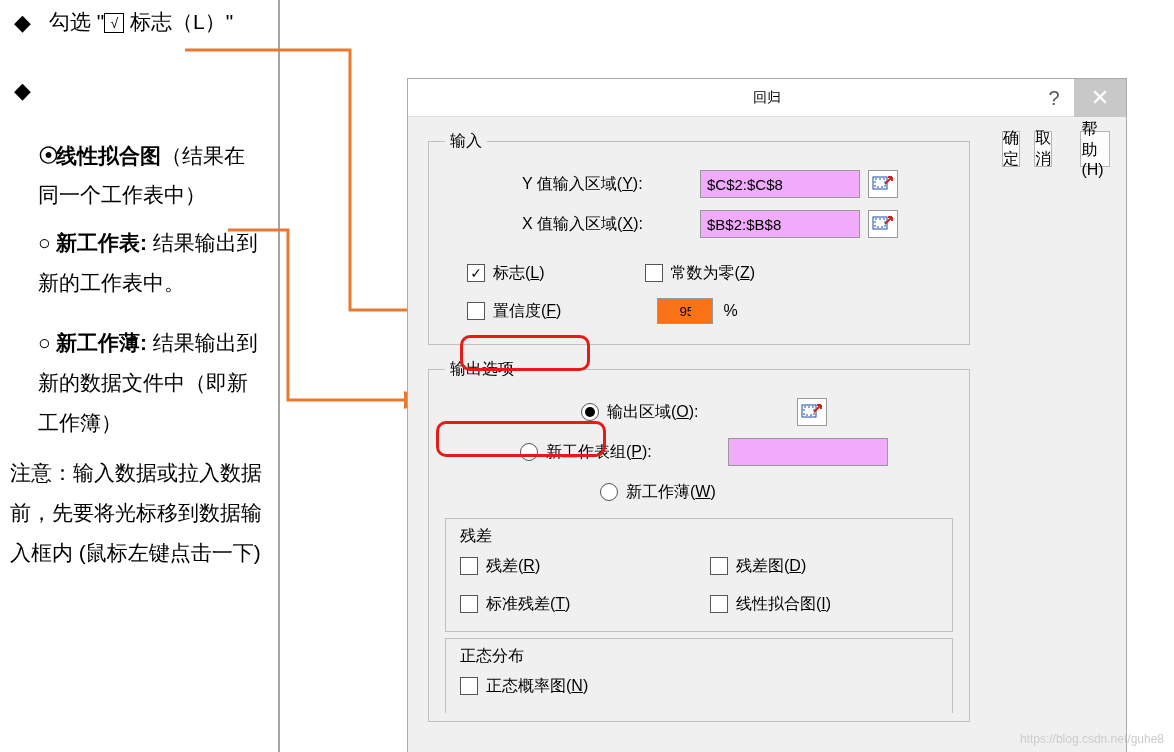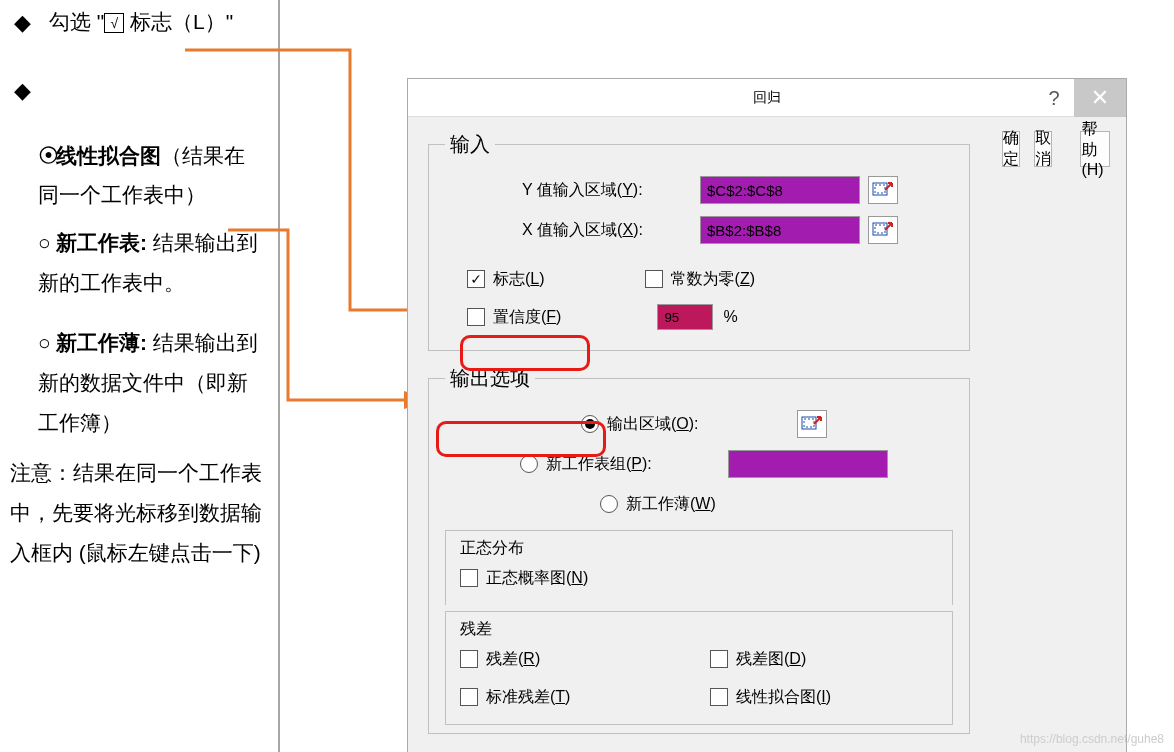--- a/index.html
+++ b/index.html
@@ -109,37 +109,37 @@
   cursor: pointer;
   font-size: 16px;
 }
 fieldset {
   border: 1px solid #c0c0c0;
   margin: 0 140px 14px 0;
   padding: 12px 16px 14px 16px;
 }
 legend {
   padding: 0 5px;
-  font-size: 20px;
+  font-size: 16px;
 }
 .field-row {
   display: flex;
   align-items: center;
   height: 40px;
   justify-content: center;
 }
 .field-label {
   width: 200px;
   padding-left: 22px;
 }
 .text-input {
   width: 160px;
   height: 28px;
   border: 1px solid #999;
-  background: #a21caf;
+  background: #f0abfc;
   padding: 2px 6px;
   font-size: 15px;
 }
 .picker {
   width: 30px;
   height: 28px;
   border: 1px solid #999;
   background: #fff;
   margin-left: 8px;
   display: flex;
@@ -156,22 +156,22 @@
   background: #fff;
   margin-right: 8px;
   display: flex; align-items: center; justify-content: center;
   font-size: 14px;
   cursor: pointer;
 }
 .checkbox.checked::after { content: "✓"; color: #000; }
 .chk-label { margin-right: 40px; }
 .small-input {
   width: 56px; height: 26px;
-  border: 1px solid #999; background: #be185d;
-  padding: 2px 6px; margin-left: 4px;
+  border: 1px solid #999; background: #f97316;
+  padding: 2px 21px; margin-left: 4px;
 }
 .radio {
   width: 18px; height: 18px;
   border: 1px solid #555;
   border-radius: 50%;
   background: #fff;
   margin-right: 8px;
   display: flex; align-items: center; justify-content: center;
   cursor: pointer;
 }
@@ -238,21 +238,21 @@
   <div class="sub-item" style="margin-top:24px;">
     <span class="circle">⦿</span><span class="bold">线性拟合图</span><span>（结果在同一个工作表中）</span>
   </div>
   <div class="sub-item" style="margin-top:8px;">
     <span class="circle">○</span><span class="bold">新工作表:</span><span> 结果输出到新的工作表中。</span>
   </div>
   <div class="sub-item" style="margin-top:20px;">
     <span class="circle">○</span><span class="bold">新工作薄:</span><span> 结果输出到新的数据文件中（即新工作簿）</span>
   </div>
 
-  <div class="note">注意：结果在同一个工作表中，先要将光标移到数据输入框内 (鼠标左键点击一下)</div>
+  <div class="note">注意：输入数据或拉入数据前，先要将光标移到数据输入框内 (鼠标左键点击一下)</div>
 </div>
 
 <div class="divider"></div>
 
 <svg class="arrow-svg" style="left:180px;top:45px;" width="280" height="300">
   <defs>
       <marker id="ah1" markerWidth="10" markerHeight="10" refX="8" refY="3" orient="auto">
         <path d="M0,0 L9,3 L0,6 z" fill="#e8792f"></path>
       </marker>
     </defs>
@@ -358,28 +358,20 @@
         </div>
         <input class="text-input" style="">
       </div>
       <div class="field-row">
         <div style="display:flex;align-items:center;width:218px;padding-left:10px;">
           <span class="radio"></span>
           <span><span>新工作薄(</span><u>W</u><span>)</span></span>
         </div>
       </div>
 
-      <div class="inner-group" style="border-bottom:none;">
-        <div class="grp-label">正态分布</div>
-        <div class="chk-row" style="padding-left:4px;">
-          <span class="checkbox"></span>
-          <span><span>正态概率图(</span><u>N</u><span>)</span></span>
-        </div>
-      </div>
-
       <div class="inner-group">
         <div class="grp-label">残差</div>
         <div style="display:flex;">
           <div class="chk-row" style="padding-left:4px;width:250px;">
             <span class="checkbox"></span>
             <span><span>残差(</span><u>R</u><span>)</span></span>
           </div>
           <div class="chk-row" style="padding-left:4px;">
             <span class="checkbox"></span>
             <span><span>残差图(</span><u>D</u><span>)</span></span>
@@ -389,17 +381,25 @@
           <div class="chk-row" style="padding-left:4px;width:250px;">
             <span class="checkbox"></span>
             <span><span>标准残差(</span><u>T</u><span>)</span></span>
           </div>
           <div class="chk-row" style="padding-left:4px;">
             <span class="checkbox"></span>
             <span><span>线性拟合图(</span><u>I</u><span>)</span></span>
           </div>
         </div>
       </div>
+
+      <div class="inner-group" style="border-bottom:none;">
+        <div class="grp-label">正态分布</div>
+        <div class="chk-row" style="padding-left:4px;">
+          <span class="checkbox"></span>
+          <span><span>正态概率图(</span><u>N</u><span>)</span></span>
+        </div>
+      </div>
     </fieldset>
   </div>
 </div>
 
 <div class="watermark">https://blog.csdn.net/guhe8</div>
 
 </body></html>

